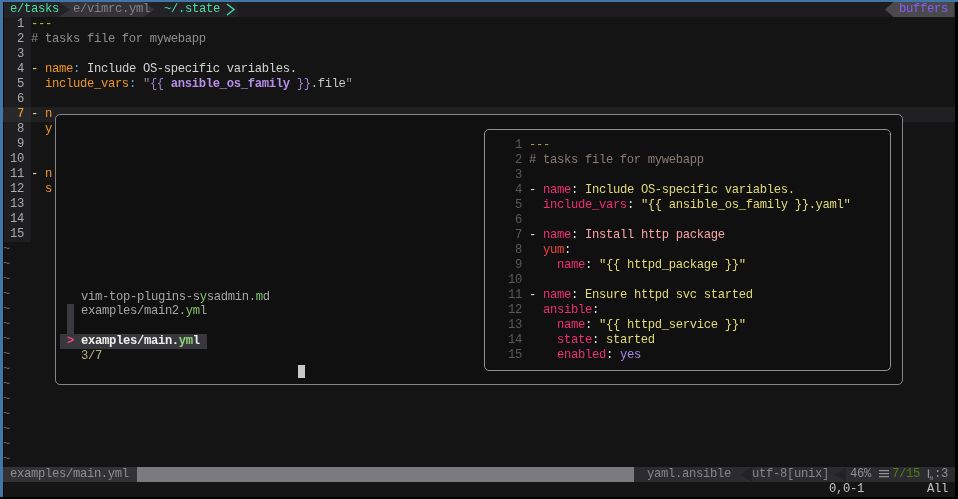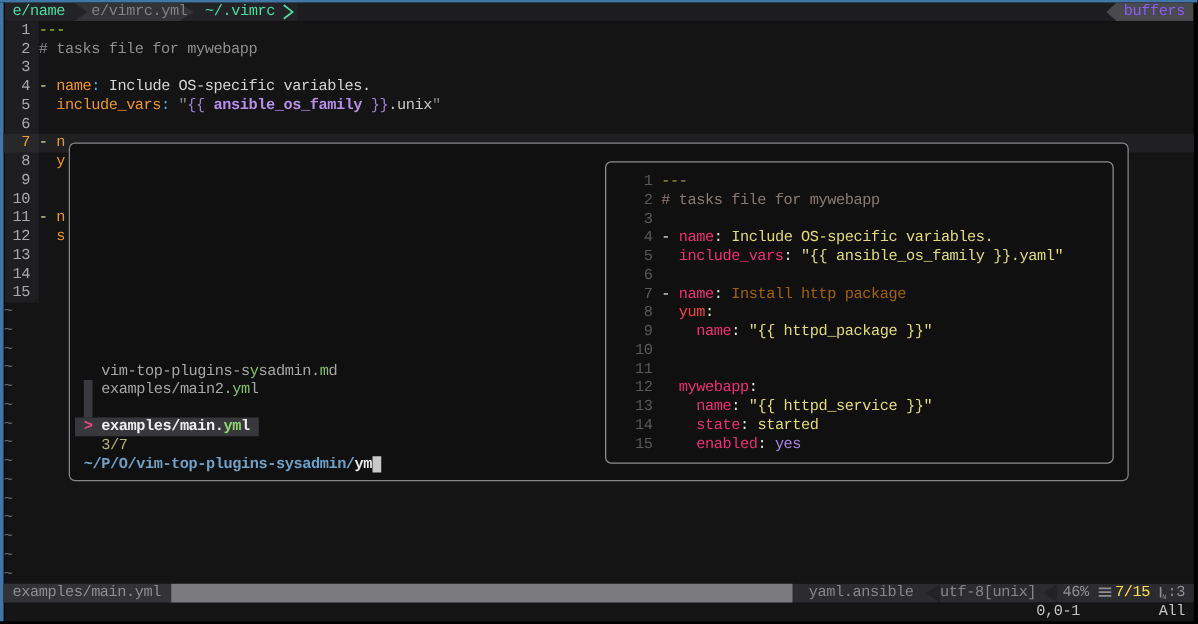--- a/index.html
+++ b/index.html
@@ -12,23 +12,23 @@
 <div style="position:absolute;left:2.5px;top:2px;width:235.5px;height:15px;background:#232327"></div>
 <div style="position:absolute;left:2.5px;top:17px;width:952.5px;height:450px;background:#141415"></div>
 <div style="position:absolute;left:3px;top:17px;width:28px;height:225px;background:#1e1e20"></div>
 <div style="position:absolute;left:2.5px;top:482px;width:952.5px;height:15px;background:#151516"></div>
 
 <div style="position:absolute;left:0;top:0;width:958px;height:2px;background:#4176a7"></div>
 <div style="position:absolute;left:0;top:2px;width:2.5px;height:495px;background:#4176a7"></div>
 <div style="position:absolute;left:2.5px;top:2px;width:1.5px;height:495px;background:#0a0a0a"></div>
 
 <div style="position:absolute;left:59px;top:2px;width:96px;height:15px;background:#343438;clip-path:polygon(0 0,84px 0,100% 50%,84px 100%,0 100%,11px 50%)"></div>
-<div class="r" style="left:10px;top:2px;color:#4ade9e">e/name</div>
+<div class="r" style="left:10px;top:2px;color:#4ade9e">e/tasks</div>
 <div class="r" style="left:73px;top:2px;color:#828286">e/vimrc.yml</div>
-<div class="r" style="left:164px;top:2px;color:#4ade9e">~/.vimrc</div>
+<div class="r" style="left:164px;top:2px;color:#4ade9e">~/.state</div>
 <svg style="position:absolute;left:224px;top:2px" width="14" height="15">
     <polyline points="3,2 10,7.5 3,13" fill="none" stroke="#4ade9e" stroke-width="1.4"></polyline>
   </svg>
 <div style="position:absolute;left:885px;top:2px;width:69.5px;height:15px;background:#4a4a4e;clip-path:polygon(8.4px 0,100% 0,100% 100%,8.4px 100%,0 50%)"></div>
 <div class="r" style="left:899px;top:2px;color:#8b5cf6">buffers</div>
 
 <div style="position:absolute;left:2.5px;top:107px;width:952.5px;height:15px;background:#202022"></div>
 <div style="position:absolute;left:3px;top:107px;width:28px;height:15px;background:#28282a"></div>
 
 <div class="num" style="left:3px;top:17px">1</div>
@@ -43,21 +43,21 @@
 <div class="num" style="left:3px;top:152px">10</div>
 <div class="num" style="left:3px;top:167px">11</div>
 <div class="num" style="left:3px;top:182px">12</div>
 <div class="num" style="left:3px;top:197px">13</div>
 <div class="num" style="left:3px;top:212px">14</div>
 <div class="num" style="left:3px;top:227px">15</div>
 
 <div class="r" style="left:31px;top:17px;color:#a3d023">---</div>
 <div class="r" style="left:31px;top:32px;color:#8e8e8e"># tasks file for mywebapp</div>
 <div class="r" style="left:31px;top:62px"><span style="color:#e0e09a">-</span> <span style="color:#ef9528">name</span><span style="color:#4fb0e8">:</span> <span style="color:#d4d4d4">Include OS-specific variables.</span></div>
-<div class="r" style="left:31px;top:77px">  <span style="color:#ef9528">include_vars</span><span style="color:#4fb0e8">:</span> <span style="color:#8a8a8a">"</span><span style="color:#9d7fd4">{{</span><span style="color:#b78ee8;font-weight:700"> ansible_os_family </span><span style="color:#9d7fd4">}}</span><span style="color:#c8c8c8">.unix</span><span style="color:#8a8a8a">"</span></div>
+<div class="r" style="left:31px;top:77px">  <span style="color:#ef9528">include_vars</span><span style="color:#4fb0e8">:</span> <span style="color:#8a8a8a">"</span><span style="color:#9d7fd4">{{</span><span style="color:#b78ee8;font-weight:700"> ansible_os_family </span><span style="color:#9d7fd4">}}</span><span style="color:#c8c8c8">.file</span><span style="color:#8a8a8a">"</span></div>
 <div class="r" style="left:31px;top:107px"><span style="color:#e0e09a">-</span> <span style="color:#ef9528">n</span></div>
 <div class="r" style="left:31px;top:122px">  <span style="color:#ef9528">y</span></div>
 <div class="r" style="left:31px;top:167px"><span style="color:#e0e09a">-</span> <span style="color:#ef9528">n</span></div>
 <div class="r" style="left:31px;top:182px">  <span style="color:#ef9528">s</span></div>
 
 <div class="r" style="left:3px;top:242px;color:#6e6e6e">~</div>
 <div class="r" style="left:3px;top:257px;color:#6e6e6e">~</div>
 <div class="r" style="left:3px;top:272px;color:#6e6e6e">~</div>
 <div class="r" style="left:3px;top:287px;color:#6e6e6e">~</div>
 <div class="r" style="left:3px;top:302px;color:#6e6e6e">~</div>
@@ -75,21 +75,20 @@
 <div id="popup" style="position:absolute;left:55px;top:113.5px;width:848px;height:271.5px;background:#101010;border:1.3px solid #86868a;border-radius:5px">
 
   <div style="position:absolute;left:11px;top:189px;width:7px;height:30px;background:#3a3a3e"></div>
 
   <div class="r" style="left:25px;top:175px;color:#a6a6a6">vim-top-plugins-s<span style="color:#83c16c">y</span>sadmin.<span style="color:#83c16c">m</span>d</div>
   <div class="r" style="left:25px;top:189px;color:#a6a6a6">examples/main2.<span style="color:#83c16c">ym</span>l</div>
   <div style="position:absolute;left:4px;top:219px;width:147px;height:15px;background:#38383c"></div>
   <div class="r" style="left:11px;top:219px;color:#ea4a80;font-weight:700">&gt;</div>
   <div class="r" style="left:25px;top:219px;color:#eeeeee;font-weight:700">examples/main.<span style="color:#8ed476">ym</span>l</div>
   <div class="r" style="left:25px;top:234px;color:#b3b07e">3/7</div>
-  <div class="r" style="left:11px;top:249px;color:#6fa0c8;font-weight:700">~/P/O/vim-top-plugins-sysadmin/<span style="color:#e8e8e8">ym</span></div>
   <div style="position:absolute;left:242px;top:250.5px;width:6.5px;height:12.5px;background:#c8c8c8"></div>
 
   <div style="position:absolute;left:427.5px;top:14.7px;width:407.5px;height:241.6px;border:1.2px solid #8f8f93;border-radius:5px"></div>
 
   <div class="pnum" style="left:438px;top:23px">1</div>
   <div class="pnum" style="left:438px;top:38px">2</div>
   <div class="pnum" style="left:438px;top:53px">3</div>
   <div class="pnum" style="left:438px;top:68px">4</div>
   <div class="pnum" style="left:438px;top:83px">5</div>
   <div class="pnum" style="left:438px;top:98px">6</div>
@@ -100,42 +99,43 @@
   <div class="pnum" style="left:438px;top:173px">11</div>
   <div class="pnum" style="left:438px;top:188px">12</div>
   <div class="pnum" style="left:438px;top:203px">13</div>
   <div class="pnum" style="left:438px;top:218px">14</div>
   <div class="pnum" style="left:438px;top:233px">15</div>
 
   <div class="r" style="left:473px;top:23px;color:#a5a233">---</div>
   <div class="r" style="left:473px;top:38px;color:#8b7a72"># tasks file for mywebapp</div>
   <div class="r" style="left:473px;top:68px"><span style="color:#e6e6da">-</span> <span style="color:#ee2f74">name</span><span style="color:#e6e6da">:</span> <span style="color:#e3da78">Include OS-specific variables.</span></div>
   <div class="r" style="left:473px;top:83px">  <span style="color:#ee2f74">include_vars</span><span style="color:#e6e6da">:</span> <span style="color:#e3da78">"{{ ansible_os_family }}.yaml"</span></div>
-  <div class="r" style="left:473px;top:113px"><span style="color:#e6e6da">-</span> <span style="color:#ee2f74">name</span><span style="color:#e6e6da">:</span> <span style="color:#a16207">Install http package</span></div>
+  <div class="r" style="left:473px;top:113px"><span style="color:#e6e6da">-</span> <span style="color:#ee2f74">name</span><span style="color:#e6e6da">:</span> <span style="color:#fca5a5">Install http package</span></div>
   <div class="r" style="left:473px;top:128px">  <span style="color:#ef4444">yum</span><span style="color:#e6e6da">:</span></div>
   <div class="r" style="left:473px;top:143px">    <span style="color:#ee2f74">name</span><span style="color:#e6e6da">:</span> <span style="color:#e3da78">"{{ httpd_package }}"</span></div>
-  <div class="r" style="left:473px;top:188px">  <span style="color:#ee2f74">mywebapp</span><span style="color:#e6e6da">:</span></div>
+  <div class="r" style="left:473px;top:173px"><span style="color:#e6e6da">-</span> <span style="color:#ee2f74">name</span><span style="color:#e6e6da">:</span> <span style="color:#e3da78">Ensure httpd svc started</span></div>
+  <div class="r" style="left:473px;top:188px">  <span style="color:#ee2f74">ansible</span><span style="color:#e6e6da">:</span></div>
   <div class="r" style="left:473px;top:203px">    <span style="color:#ee2f74">name</span><span style="color:#e6e6da">:</span> <span style="color:#e3da78">"{{ httpd_service }}"</span></div>
   <div class="r" style="left:473px;top:218px">    <span style="color:#ee2f74">state</span><span style="color:#e6e6da">:</span> <span style="color:#e3da78">started</span></div>
   <div class="r" style="left:473px;top:233px">    <span style="color:#ee2f74">enabled</span><span style="color:#e6e6da">:</span> <span style="color:#a687e8">yes</span></div>
 </div>
 
 <div style="position:absolute;left:2.5px;top:467px;width:952.5px;height:15px;background:#2c2c30"></div>
 <div style="position:absolute;left:2.5px;top:467px;width:134px;height:15px;background:#333337"></div>
 <div style="position:absolute;left:136.5px;top:467px;width:497px;height:15px;background:#7b7b7f"></div>
 <div class="r" style="left:10px;top:467px;color:#8e8e8e">examples/main.yml</div>
 <div class="r" style="left:647px;top:467px;color:#85858a">yaml.ansible</div>
 <div style="position:absolute;left:740.5px;top:467px;width:11.5px;height:15px;background:#232327;clip-path:polygon(100% 0,100% 100%,0 50%)"></div>
 <div class="r" style="left:752px;top:467px;color:#85858a">utf-8[unix]</div>
 <div style="position:absolute;left:834.7px;top:467px;width:11.4px;height:15px;background:#232327;clip-path:polygon(100% 0,100% 100%,0 50%)"></div>
 <div class="r" style="left:850px;top:467px;color:#8f8f94">46%</div>
 <svg style="position:absolute;left:878px;top:467px" width="12" height="15">
     <path d="M1 3.6h10M1 6.6h10M1 9.6h10" stroke="#8f8f94" stroke-width="1.4"></path>
   </svg>
-<div class="r" style="left:892px;top:467px;color:#fde047">7/15</div>
+<div class="r" style="left:892px;top:467px;color:#4d7c0f">7/15</div>
 <svg style="position:absolute;left:926px;top:467px" width="8" height="15">
     <path d="M2.5 2.5v8.5" stroke="#8f8f94" stroke-width="1.3" fill="none"></path>
     <text x="3.8" y="12.5" font-size="5.5" fill="#8f8f94" font-family="Liberation Mono">N</text>
   </svg>
 <div class="r" style="left:934px;top:467px;color:#8f8f94">:3</div>
 
 <div class="r" style="left:829px;top:482px;color:#c4c4c4">0,0-1</div>
 <div class="r" style="left:927px;top:482px;color:#c4c4c4">All</div>
 
 </body></html>

